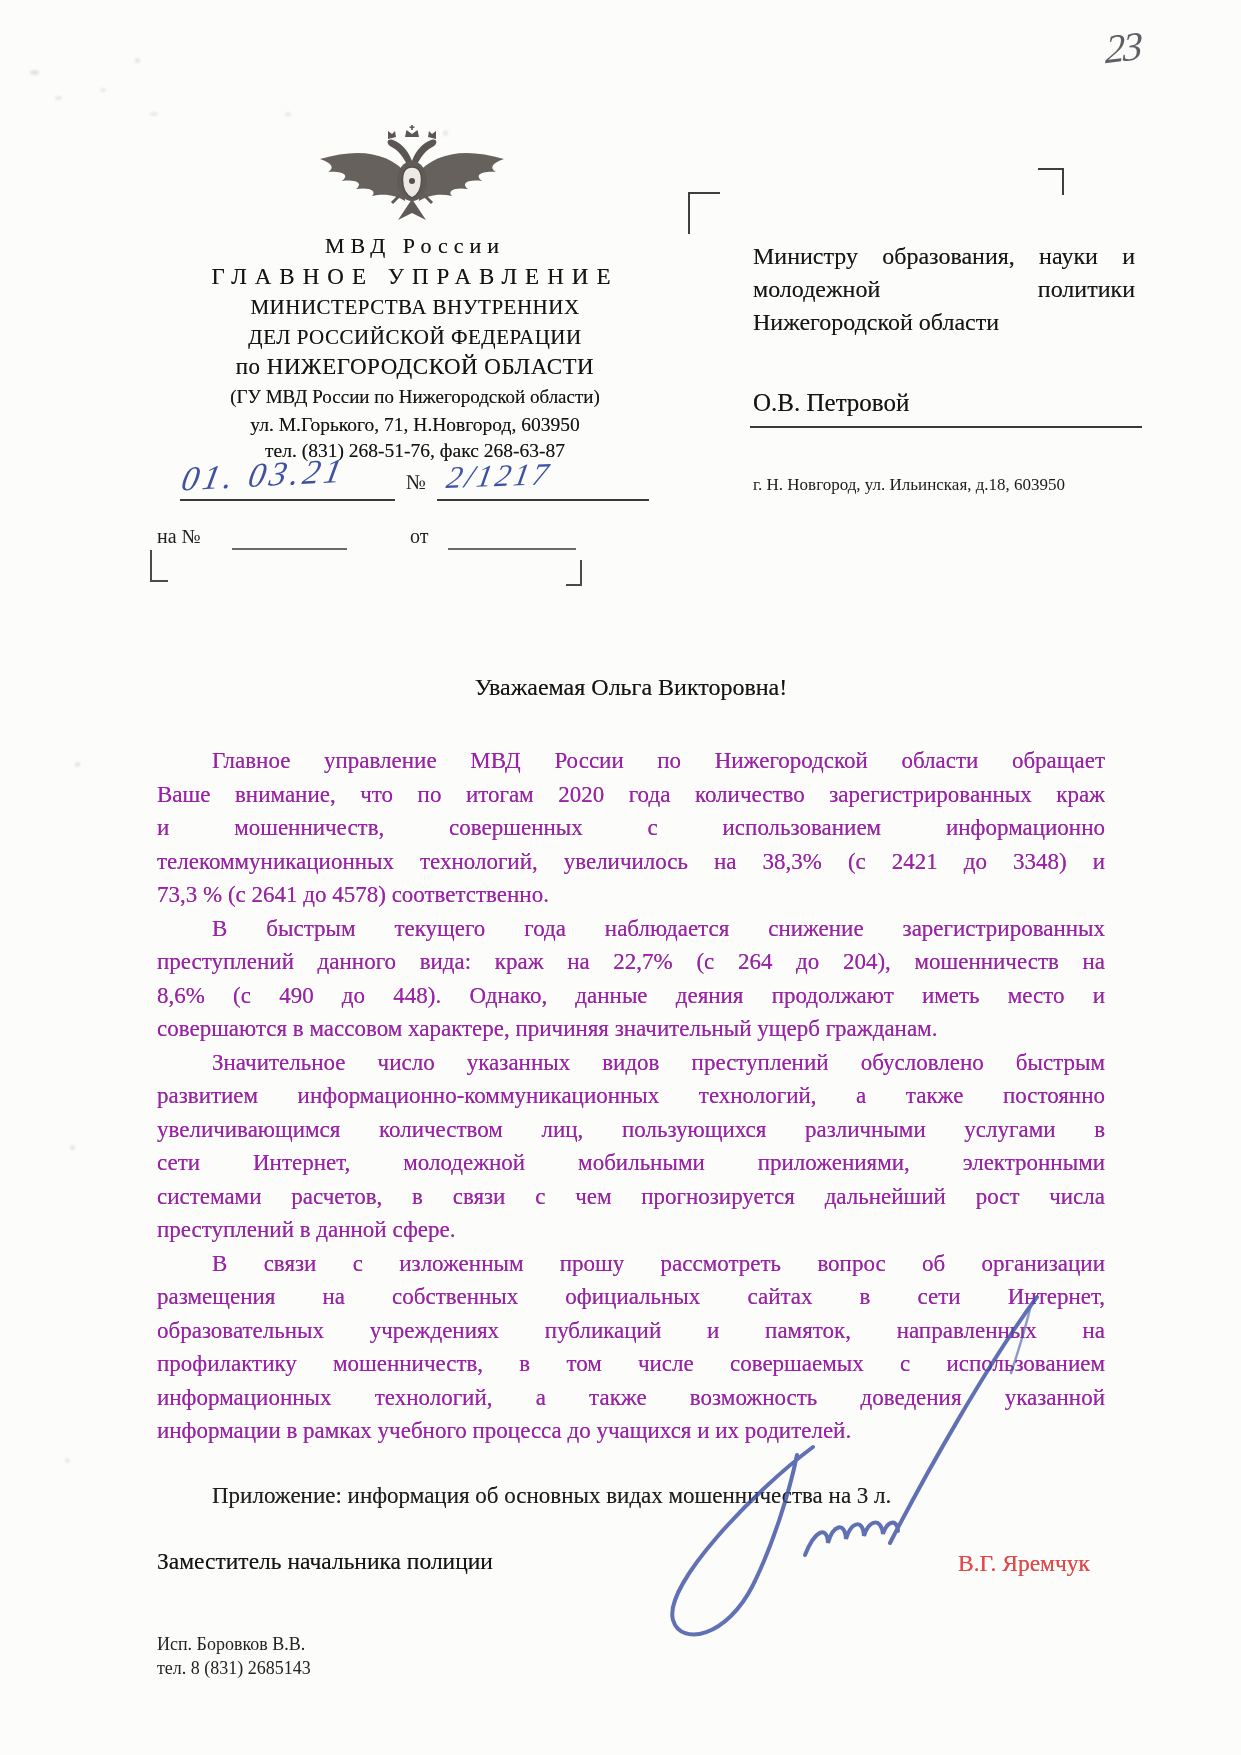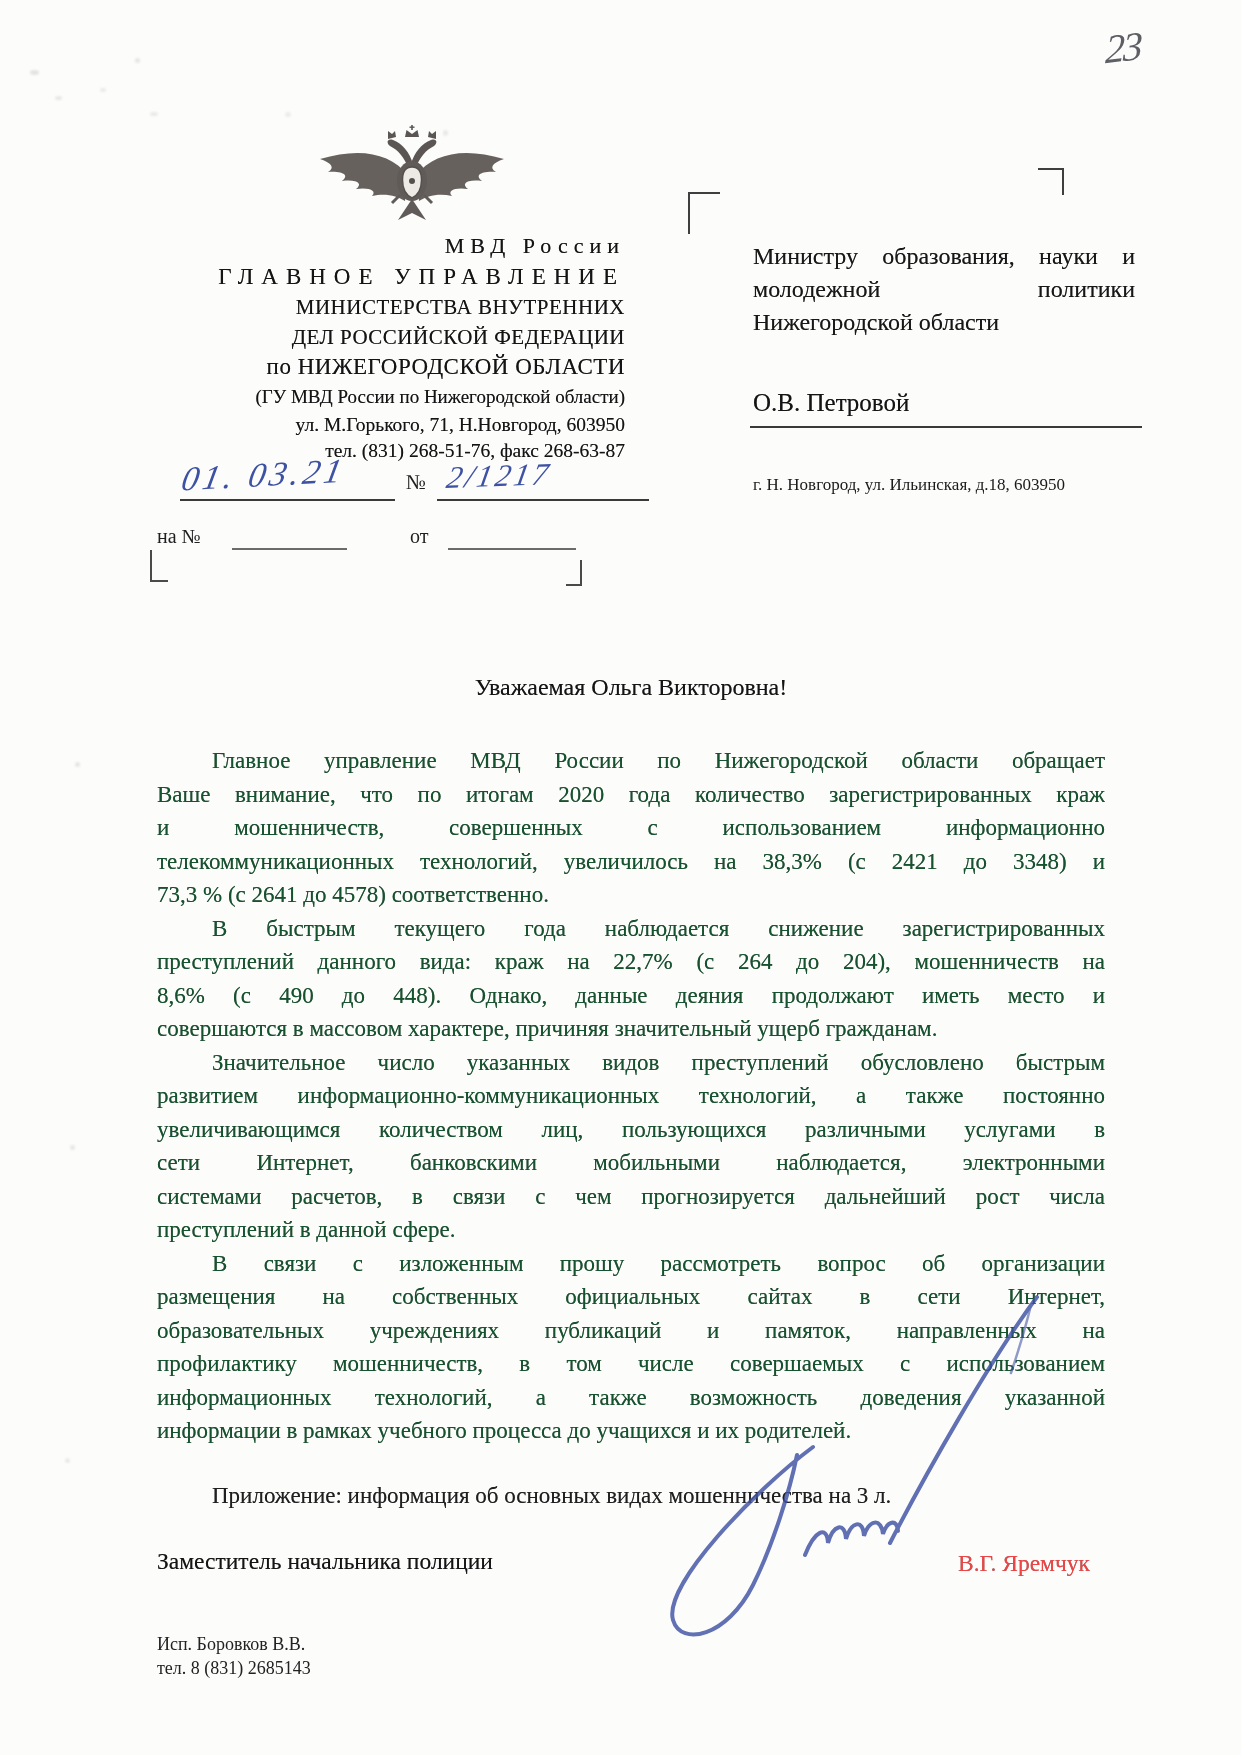--- a/index.html
+++ b/index.html
@@ -13,21 +13,21 @@
   
   .speck{position:absolute;border-radius:50%;background:#8a8a8a;filter:blur(1.2px);}
   
   .pagenum{
     left:1105px; top:24px; font-size:40px; color:#43434c;
     font-style:italic; transform:rotate(-7deg) skewX(-8deg);
     letter-spacing:-2px; opacity:.85;
   }
   
   .emblem{left:312px; top:122px; width:200px; height:102px; opacity:.92; filter:blur(.2px);}
-  .lh-col{left:205px; top:231px; width:420px; text-align:right; color:#141414;}
+  .lh-col{left:205px; top:231px; width:420px; text-align:center; color:#141414;}
   .lh0{font-size:22px; letter-spacing:6px; line-height:30px;}
   .lh1{font-size:23px; letter-spacing:8px; line-height:31px;}
   .lh2,.lh3{font-size:21px; letter-spacing:.5px; line-height:30px;}
   .lh4{font-size:23px; letter-spacing:.5px; line-height:30px;}
   .lhsub{font-size:19px; line-height:29px;}
   .lhaddr{font-size:19.5px; line-height:27px;}
   .lhphone{font-size:19.5px; line-height:26px;}
   
   .ink{color:#3e52a3; font-style:italic; white-space:nowrap;}
   .hw-date{left:182px; top:456px; font-size:34px; transform:rotate(-3deg) skewX(-14deg); letter-spacing:4px;}
@@ -43,21 +43,21 @@
   .crn.tr{border-top:2px solid #3f3f3f; border-right:2px solid #3f3f3f;}
   .crn.bl{border-bottom:2px solid #4a4a4a; border-left:2px solid #4a4a4a;}
   .crn.br{border-bottom:2px solid #4a4a4a; border-right:2px solid #4a4a4a;}
   
   .recipient{left:753px; top:240px; width:382px; font-size:24px; line-height:33px; color:#171717;}
   .rline.j{text-align:justify; text-align-last:justify;}
   .rec-name{left:753px; top:389px; font-size:25px; color:#141414;}
   .rec-addr{left:753px; top:431px; font-size:17px; white-space:nowrap; color:#1a1a1a;margin-top:44px;}
   
   .salutation{left:157px; top:674px; width:948px; text-align:center; font-size:24px; color:#141414;}
-  .body-text{left:157px; top:744px; width:948px; font-size:23px; color:#14532d;}
+  .body-text{left:157px; top:744px; width:948px; font-size:23px; color:#a21caf;}
   .bline{line-height:33.5px; text-align:justify; text-align-last:justify; white-space:normal;}
   .bline.first{padding-left:55px;}
   .bline.last{text-align-last:left;}
   .attachment{left:157px; top:1483px; width:948px; padding-left:55px; font-size:23px; box-sizing:border-box;}
   .sig-title{left:157px; top:1548px; font-size:23.5px; color:#141414;}
   .sig-name{left:958px; top:1550px; font-size:23.5px; color:#ef4444; white-space:nowrap;}
   .sig-ink{left:635px; top:1285px; width:420px; height:370px;}
   .exec{left:157px; top:1616px; font-size:18px; line-height:24px; color:#222;margin-top:16px;}
   .txt-shadow{text-shadow:0 0 .4px rgba(0,0,0,.5);}
 </style>
@@ -145,21 +145,21 @@
       <div>
         <div class="bline first">В быстрым текущего года наблюдается снижение зарегистрированных</div>
         <div class="bline">преступлений данного вида: краж на 22,7% (с 264 до 204), мошенничеств на</div>
         <div class="bline">8,6% (с 490 до 448). Однако, данные деяния продолжают иметь место и</div>
         <div class="bline last">совершаются в массовом характере, причиняя значительный ущерб гражданам.</div>
       </div>
       <div>
         <div class="bline first">Значительное число указанных видов преступлений обусловлено быстрым</div>
         <div class="bline">развитием информационно-коммуникационных технологий, а также постоянно</div>
         <div class="bline">увеличивающимся количеством лиц, пользующихся различными услугами в</div>
-        <div class="bline">сети Интернет, банковскими мобильными наблюдается, электронными</div>
+        <div class="bline">сети Интернет, молодежной мобильными приложениями, электронными</div>
         <div class="bline">системами расчетов, в связи с чем прогнозируется дальнейший рост числа</div>
         <div class="bline last">преступлений в данной сфере.</div>
       </div>
       <div>
         <div class="bline first">В связи с изложенным прошу рассмотреть вопрос об организации</div>
         <div class="bline">размещения на собственных официальных сайтах в сети Интернет,</div>
         <div class="bline">образовательных учреждениях публикаций и памяток, направленных на</div>
         <div class="bline">профилактику мошенничеств, в том числе совершаемых с использованием</div>
         <div class="bline">информационных технологий, а также возможность доведения указанной</div>
         <div class="bline last">информации в рамках учебного процесса до учащихся и их родителей.</div>

